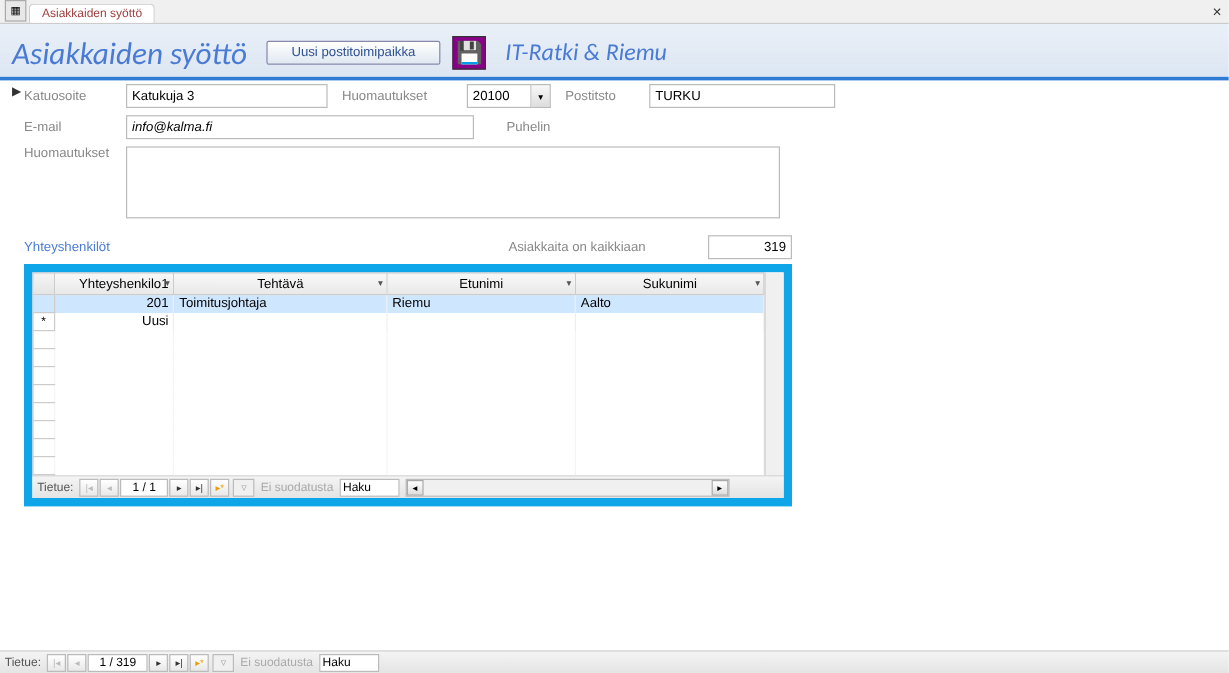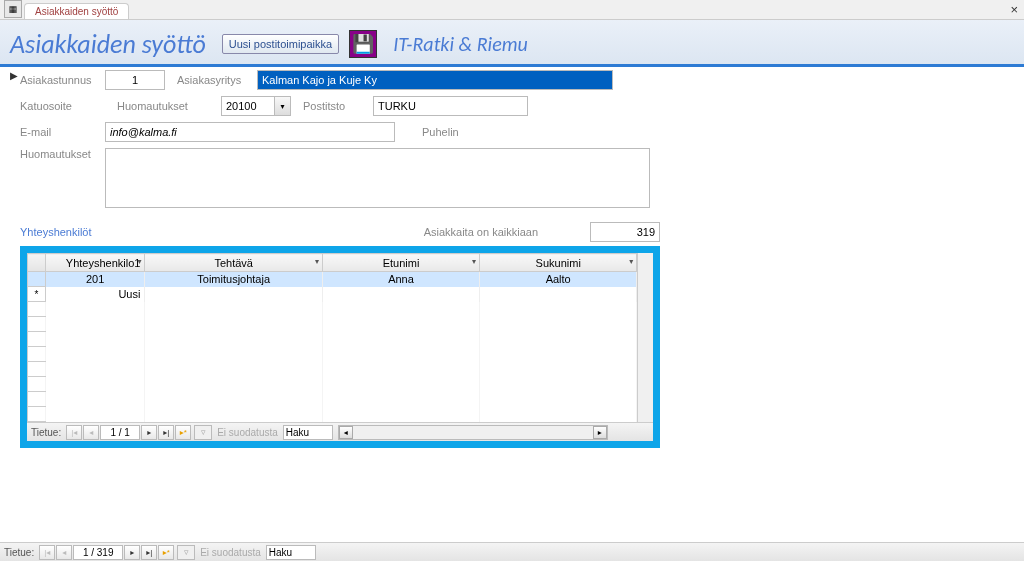--- a/index.html
+++ b/index.html
@@ -6,21 +6,21 @@
     body { width: 1024px; height: 561px; background: #fff; overflow: hidden; position: relative; }
     
     .tab-bar { height: 20px; background: #f0f0f0; border-bottom: 1px solid #ccc; display: flex; align-items: flex-end; position: relative; }
     .tab-icon { width: 18px; height: 18px; margin-left: 4px; margin-bottom: 1px; background: #e8e8e8; border: 1px solid #aaa; font-size: 9px; display: inline-flex; align-items: center; justify-content: center; }
     .tab { background: #fff; border: 1px solid #ccc; border-bottom: none; border-top-left-radius: 4px; border-top-right-radius: 4px; padding: 2px 10px; font-size: 10px; color: #a04040; margin-left: 2px; }
     .close-btn { position: absolute; right: 6px; top: 2px; font-size: 13px; color: #333; cursor: pointer; }
     
     .header-area { background: linear-gradient(to bottom, #eaf0f8, #dce6f2); padding: 8px 10px 4px 10px; border-bottom: 3px solid #2d7bd4; }
     .header-row { display: flex; align-items: center; gap: 10px; }
     .page-title { font-size: 26px; color: #4a7bd4; font-style: italic; font-family: Calibri, sans-serif; margin-right: 6px; }
-    .post-btn { background: linear-gradient(to bottom, #fff, #e0e8f0); border: 1px solid #88a; padding: 3px 6px; font-size: 11px; color: #2d5090; border-radius: 2px; cursor: pointer; }
+    .post-btn { background: linear-gradient(to bottom, #fff, #e0e8f0); border: 1px solid #88a; padding: 3px 20px; font-size: 11px; color: #2d5090; border-radius: 2px; cursor: pointer; }
     .logo-box { width: 28px; height: 28px; background: #808; border: 1px solid #333; display: inline-flex; align-items: center; justify-content: center; position: relative; }
     .logo-box::before { content: '💾'; font-size: 18px; position: absolute; }
     .company { font-size: 20px; color: #4a7bd4; font-style: italic; font-family: Calibri, sans-serif; margin-left: 6px; }
     
     .main-area { position: absolute; top: 70px; left: 10px; right: 4px; bottom: 20px; }
     .selector-arrow { position: absolute; left: 0; top: 0; width: 10px; font-size: 10px; color: #333; }
     
     .form-body { margin-left: 10px; }
     .form-row { display: flex; align-items: center; margin-bottom: 6px; font-size: 11px; }
     .lbl { color: #888; width: 85px; }
@@ -42,21 +42,21 @@
     .spacer { flex: 1; }
     .count-lbl { color: #888; margin-right: 8px; }
     .inp-count { width: 70px; text-align: right; }
     
     .subform { border: 7px solid #0ea5e9; width: 640px; }
     .grid { border-collapse: collapse; width: 100%; font-size: 11px; }
     .grid th { background: linear-gradient(to bottom, #f8f8f8, #e8e8e8); border: 1px solid #ccc; padding: 2px 4px; font-weight: normal; position: relative; height: 18px; }
     .grid th .dd { position: absolute; right: 3px; top: 3px; font-size: 8px; color: #555; }
     .grid td { border-right: 1px solid #eee; padding: 1px 4px; height: 15px; }
     .grid .rowsel { width: 18px; background: linear-gradient(to bottom, #f4f4f4, #e4e4e4); border: 1px solid #ccc; text-align: center; font-size: 10px; }
-    .grid tr.datarow td { background: #cfe6ff; text-align: center; }
+    .grid tr.datarow td { background: #cfe6ff; }
     .grid tr.newrow td { background: #fff; }
     .grid tr.empty td { background: #fff; border-right: 1px solid #f4f4f4; }
     .col-id { width: 100px; text-align: right; }
     .col-task { width: 180px; }
     .col-fn { width: 160px; }
     .col-ln { width: 160px; }
     .subform-scroll { width: 16px; background: #f0f0f0; border-left: 1px solid #ccc; }
     
     .nav-bar { height: 19px; background: linear-gradient(to bottom, #f4f4f4, #e4e4e4); border-top: 1px solid #ccc; display: flex; align-items: center; font-size: 10px; padding-left: 4px; gap: 1px; }
     .nav-lbl { margin-right: 4px; color: #555; }
@@ -87,29 +87,24 @@
     <button class="post-btn">Uusi postitoimipaikka</button>
     <span class="logo-box"></span>
     <span class="company">IT-Ratki &amp; Riemu</span>
   </div>
 </div>
 
 <div class="main-area">
   <div class="selector-arrow">▶</div>
   <div class="form-body">
 
-    <div class="form-row">
-      <span class="lbl">Asiakastunnus</span>
-      <input class="inp inp-small" value="1" style="">
-      <span class="lbl2">Asiakasyritys</span>
-      <input class="inp inp-company" style="background: rgb(0, 96, 192); color: rgb(255, 255, 255);" value="Kalman Kajo ja Kuje Ky">
-    </div>
 
     <div class="form-row">
       <span class="lbl">Katuosoite</span>
+      <input class="inp inp-med" style="width: 168px;" value="Katukuja 3">
       <span class="lbl2">Huomautukset</span>
       <span class="combo-wrap">
         <input class="inp inp-postcode" value="20100" style="">
         <span class="combo-btn">▾</span>
       </span>
       <span class="lbl2" style="width:70px;">Postitsto</span>
       <input class="inp inp-city" value="TURKU" style="">
     </div>
 
     <div class="form-row">
@@ -138,21 +133,21 @@
             <th class="rowsel"></th>
             <th class="col-id"><span>Yhteyshenkilo1</span><span class="dd">▾</span></th>
             <th class="col-task"><span>Tehtävä</span><span class="dd">▾</span></th>
             <th class="col-fn"><span>Etunimi</span><span class="dd">▾</span></th>
             <th class="col-ln"><span>Sukunimi</span><span class="dd">▾</span></th>
           </tr>
           <tr class="datarow">
             <td class="rowsel"></td>
             <td class="col-id">201</td>
             <td>Toimitusjohtaja</td>
-            <td>Anna</td>
+            <td>Riemu</td>
             <td>Aalto</td>
           </tr>
           <tr class="newrow">
             <td class="rowsel">*</td>
             <td class="col-id" style="text-align:right;">Uusi</td>
             <td></td>
                 <td></td>
                 <td></td>
           </tr>
           <tr class="empty">

